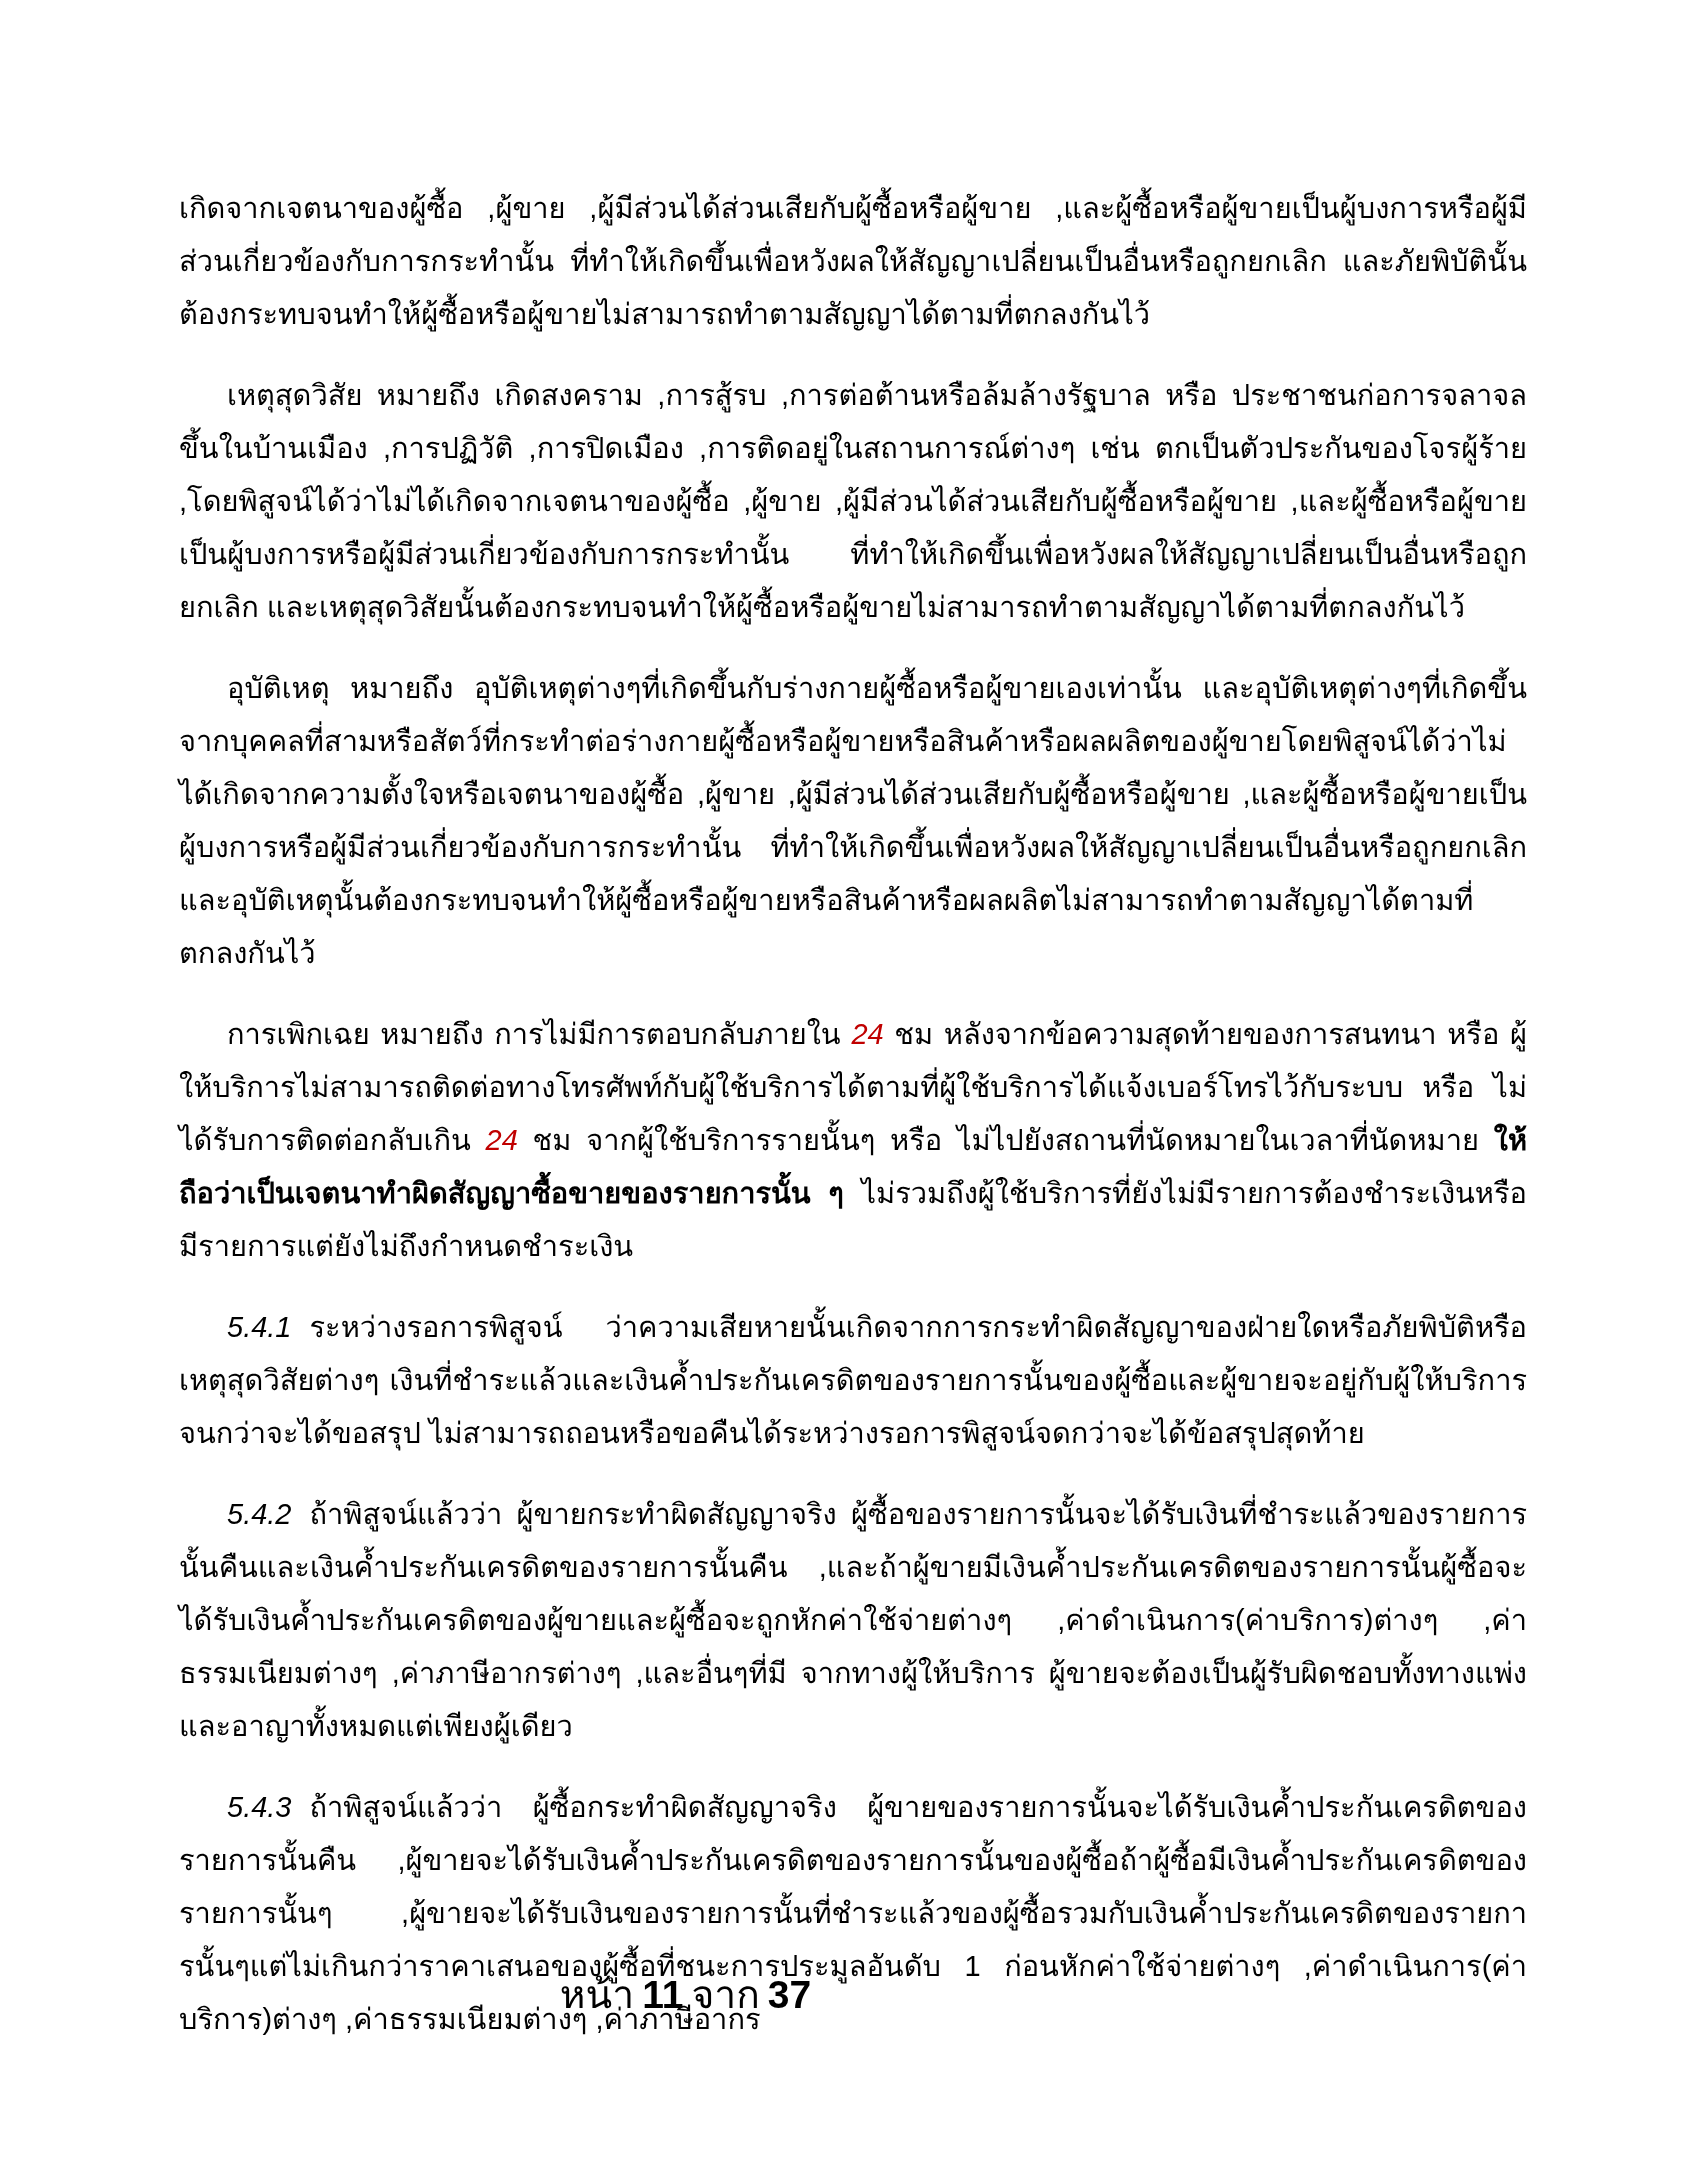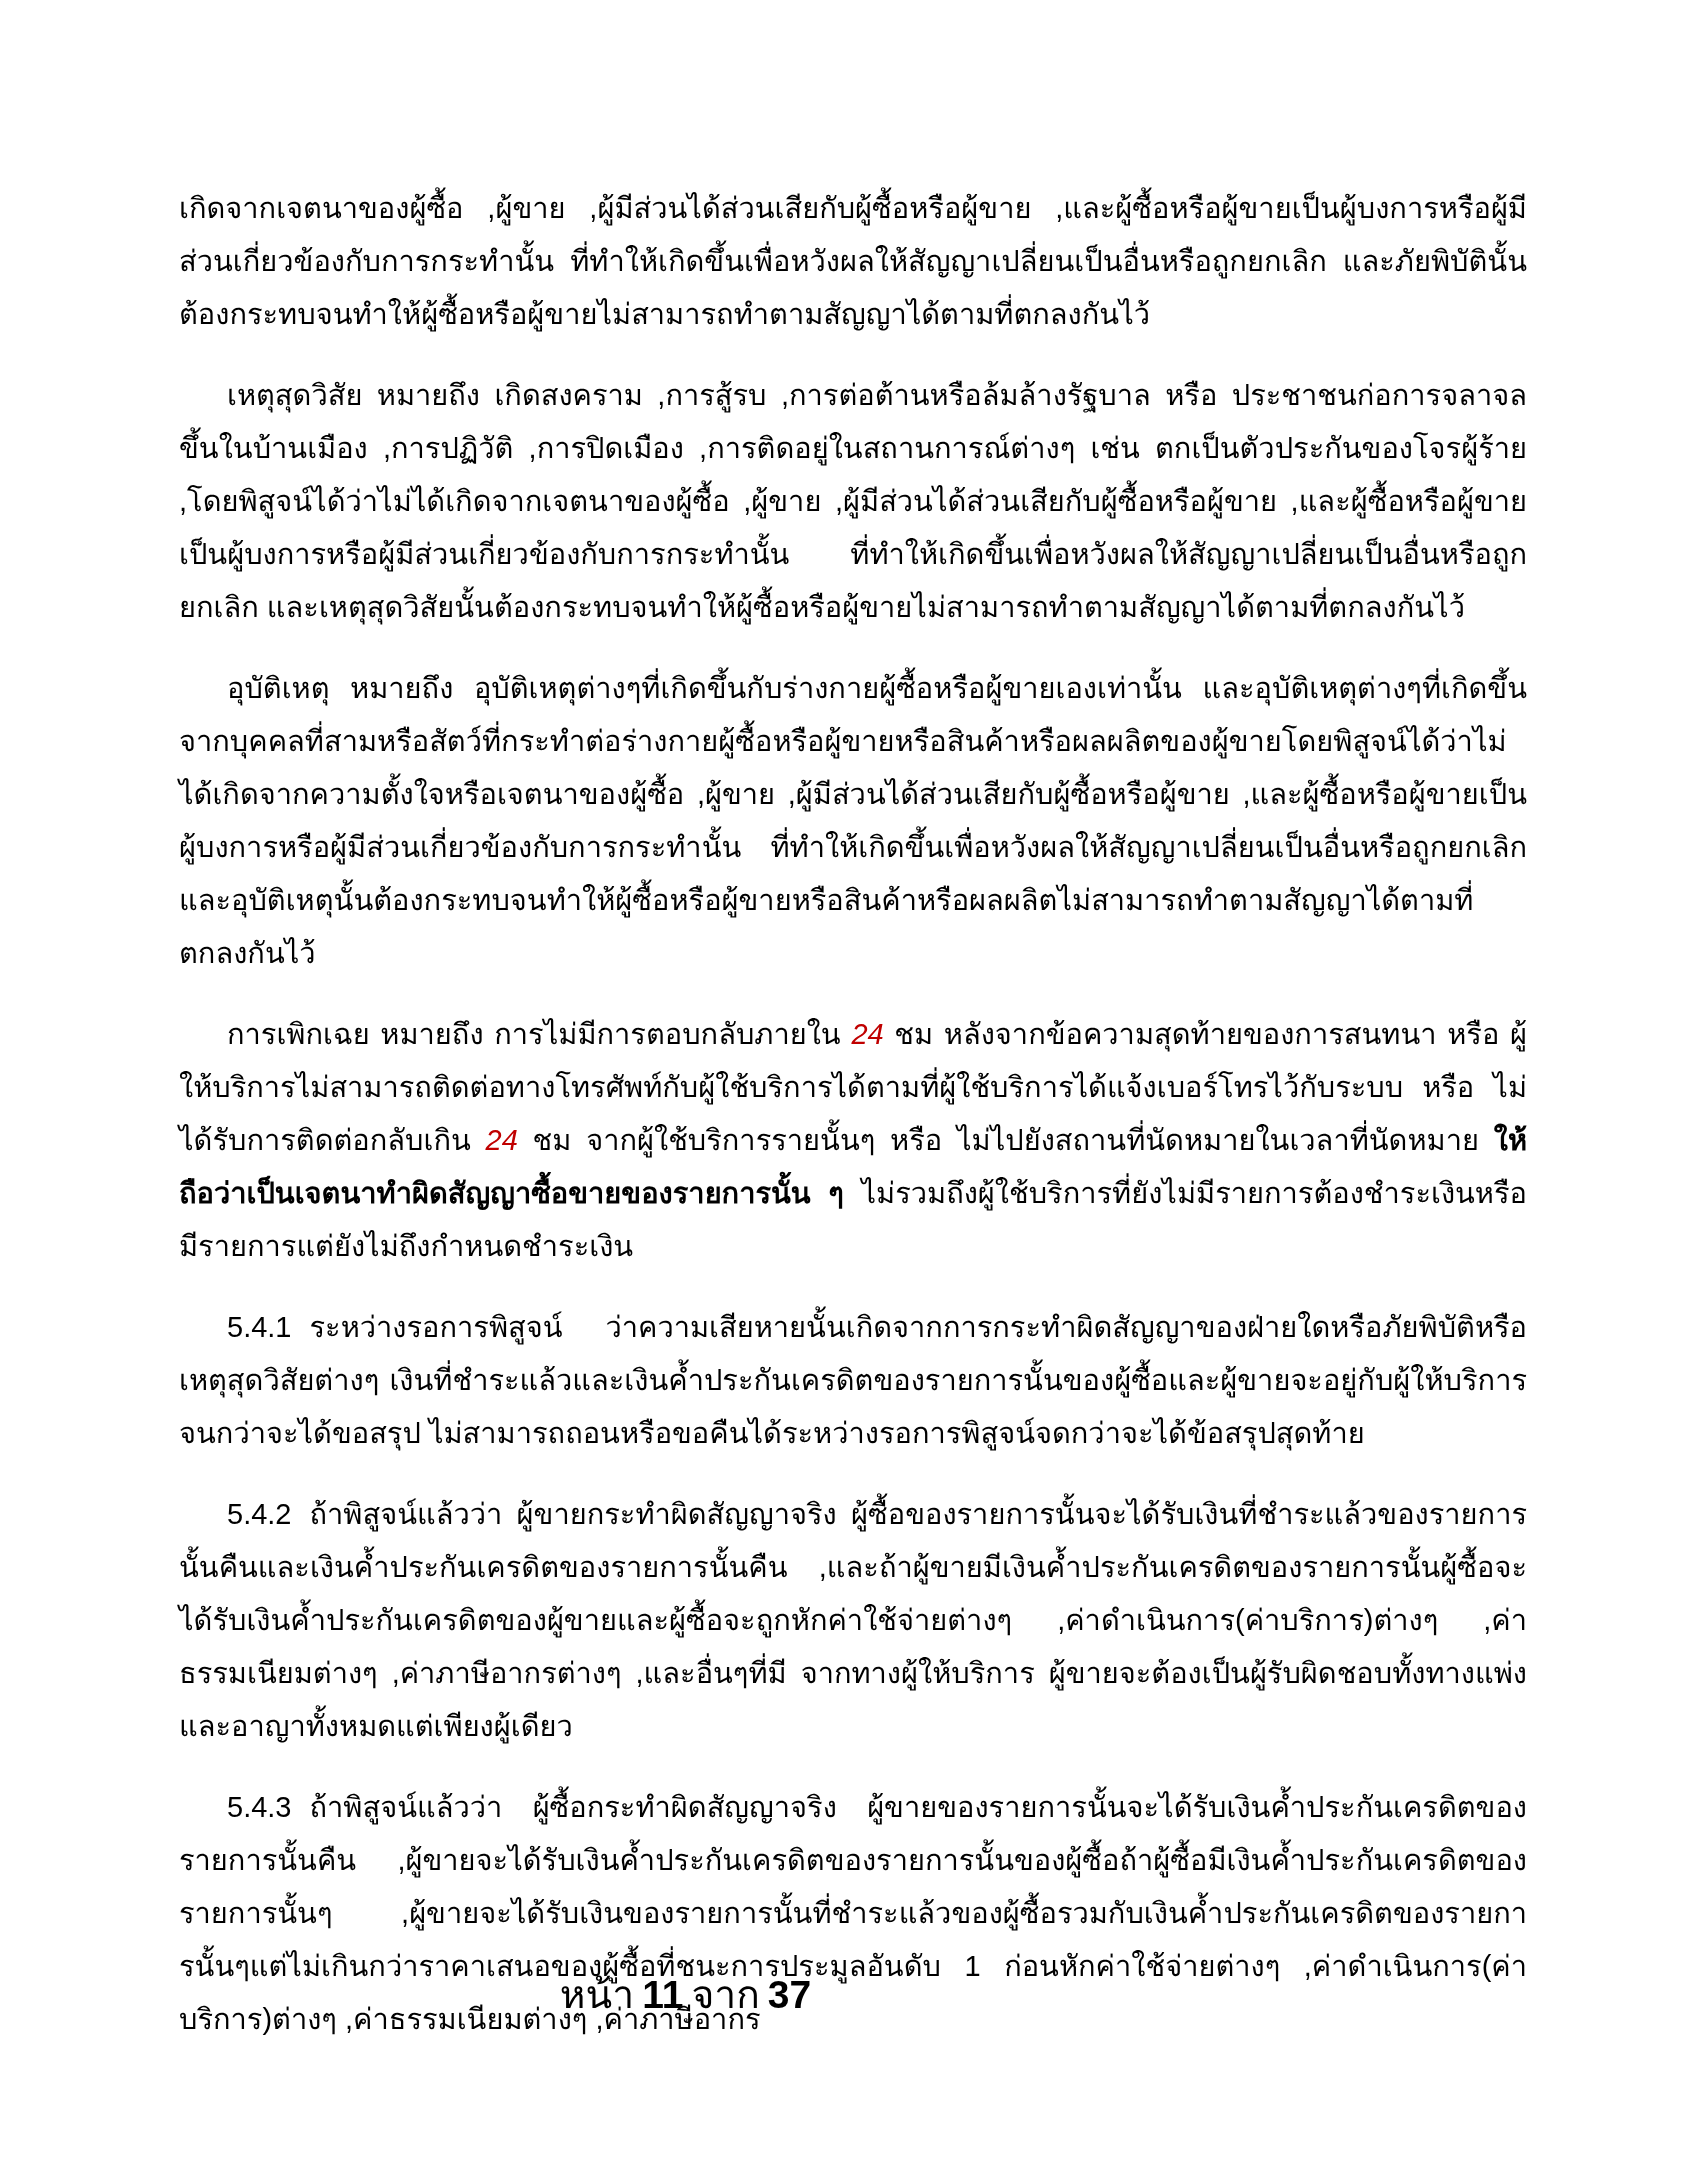--- a/index.html
+++ b/index.html
@@ -18,21 +18,21 @@
     font-size:29px; line-height:53px;
     text-align:justify;
     overflow-wrap:break-word;
   }
   .para { margin-bottom:28px; text-indent:48px; }
   .para.no-indent { text-indent:0; }
   .run { font-weight:normal; }
   .bold { font-weight:bold; }
   .red { color:var(--accent-red,#c00000);font-style:italic; }
   .underline { text-decoration-thickness:2px; text-underline-offset:5px; }
-  .section-num { padding-right:18px; }
+  .section-num { padding-right:18px;font-style:italic; }
   .heading .run { font-weight:bold; }
   .footer {
     position:absolute; left:0; top:1975px; width:1349px;
     text-align:center; font-size:39px; line-height:40px;
   }
   .footer span { padding:0 4px; }
 </style>
 </head>
 <body style="color: rgb(0, 0, 0); background: rgb(255, 255, 255);">
 

